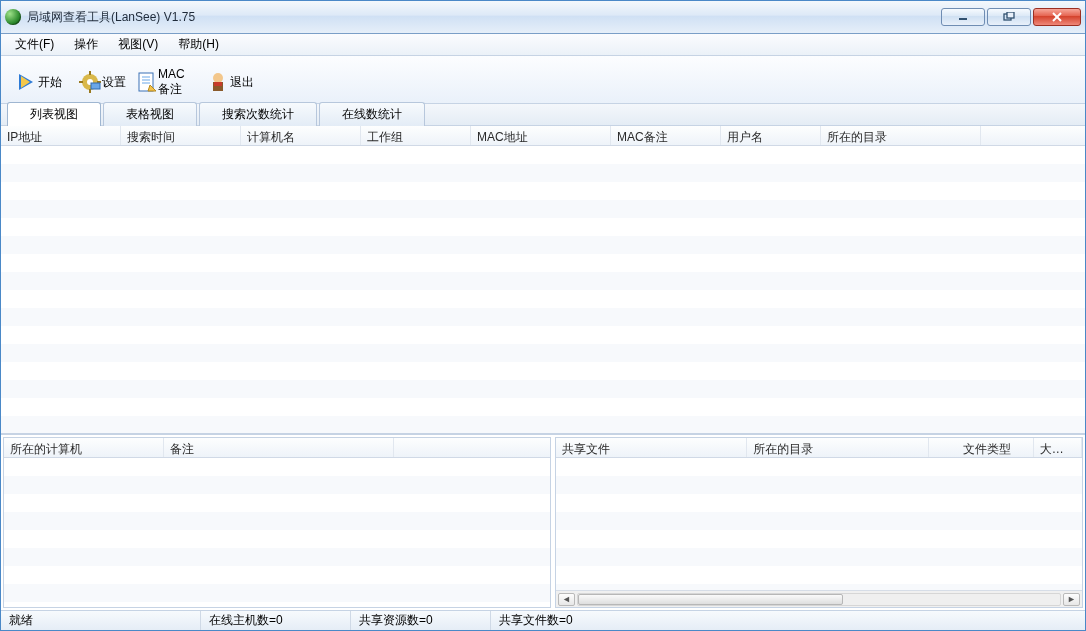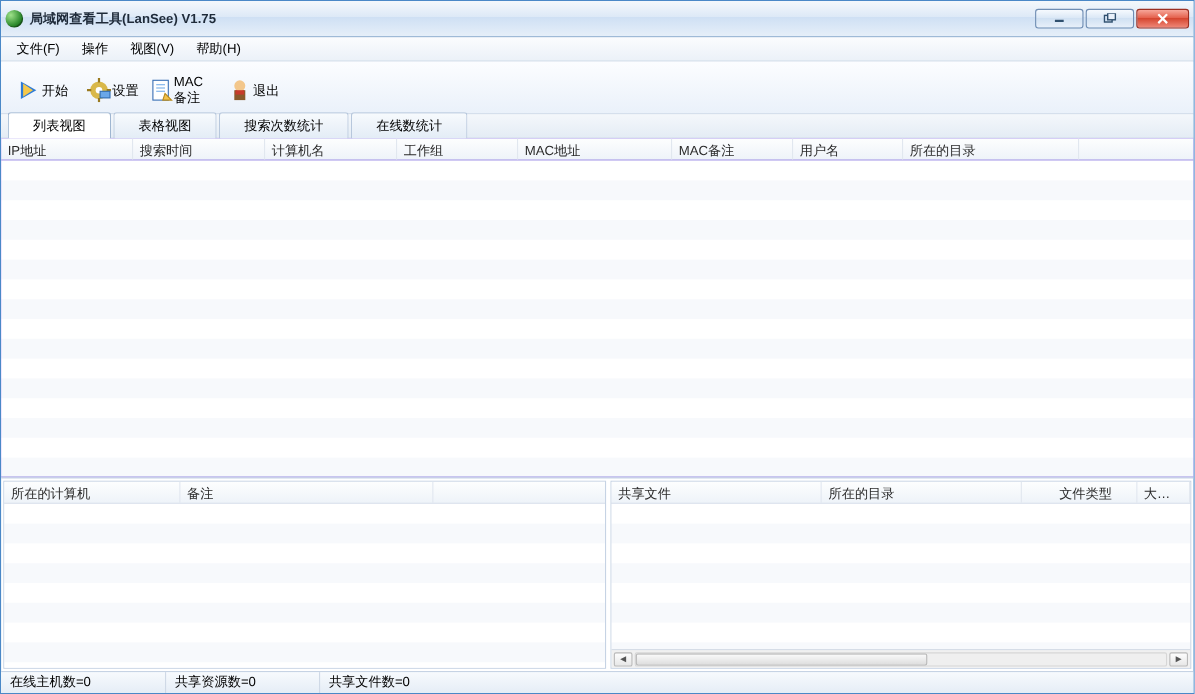--- a/index.html
+++ b/index.html
@@ -17,21 +17,20 @@
   }
 
   
   .titlebar {
     height: 28px;
     background: linear-gradient(to bottom, #f4f8fc 0%, #dde9f7 45%, #cfe0f4 46%, #e6eff9 100%);
     border-bottom: 1px solid #7a9ec7;
     display: flex;
     align-items: center;
     padding: 16px 4px;
-    font-weight: bold;
   }
   .titlebar .app-icon {
     width: 16px; height: 16px; margin-right: 6px;
     border-radius: 50%;
     background: radial-gradient(circle at 30% 30%, #9fe28a, #2e8b2e 60%, #0b4d0b);
     box-shadow: inset -1px -1px 0 rgba(0,0,0,.3);
   }
   .titlebar .title-text { flex: 0 0 auto; color: #1f2b3a; }
   .titlebar .spacer { flex: 1 1 auto; }
   .win-btns { display: flex; gap: 2px; }
@@ -105,21 +104,21 @@
     border-color: #9fb6d1;
     font-weight: normal;
     top: 1px;
     z-index: 2;
   }
 
   
   .main-grid {
     flex: 1 1 auto;
     display: flex; flex-direction: column;
-    background: #8b5cf6;
+    background: #22c55e;
     border-bottom: 1px solid #c6d3e4;
     min-height: 0;
   }
 
   .grid-header {
     height: 20px;
     background: linear-gradient(to bottom,#fdfefe,#eef3f9);
     border-bottom: 1px solid #d0d9e6;
     display: flex;
   }
@@ -317,16 +316,17 @@
       <div class="arrow">◄</div>
       <div class="track">
           <div class="thumb"></div>
         </div>
       <div class="arrow">►</div>
     </div>
   </div>
 </div>
 
 <div class="statusbar">
+  <div class="sb-ready">就绪</div>
   <div class="sb-host">在线主机数=0</div>
   <div class="sb-res">共享资源数=0</div>
   <div>共享文件数=0</div>
 </div>
 
 </body></html>

